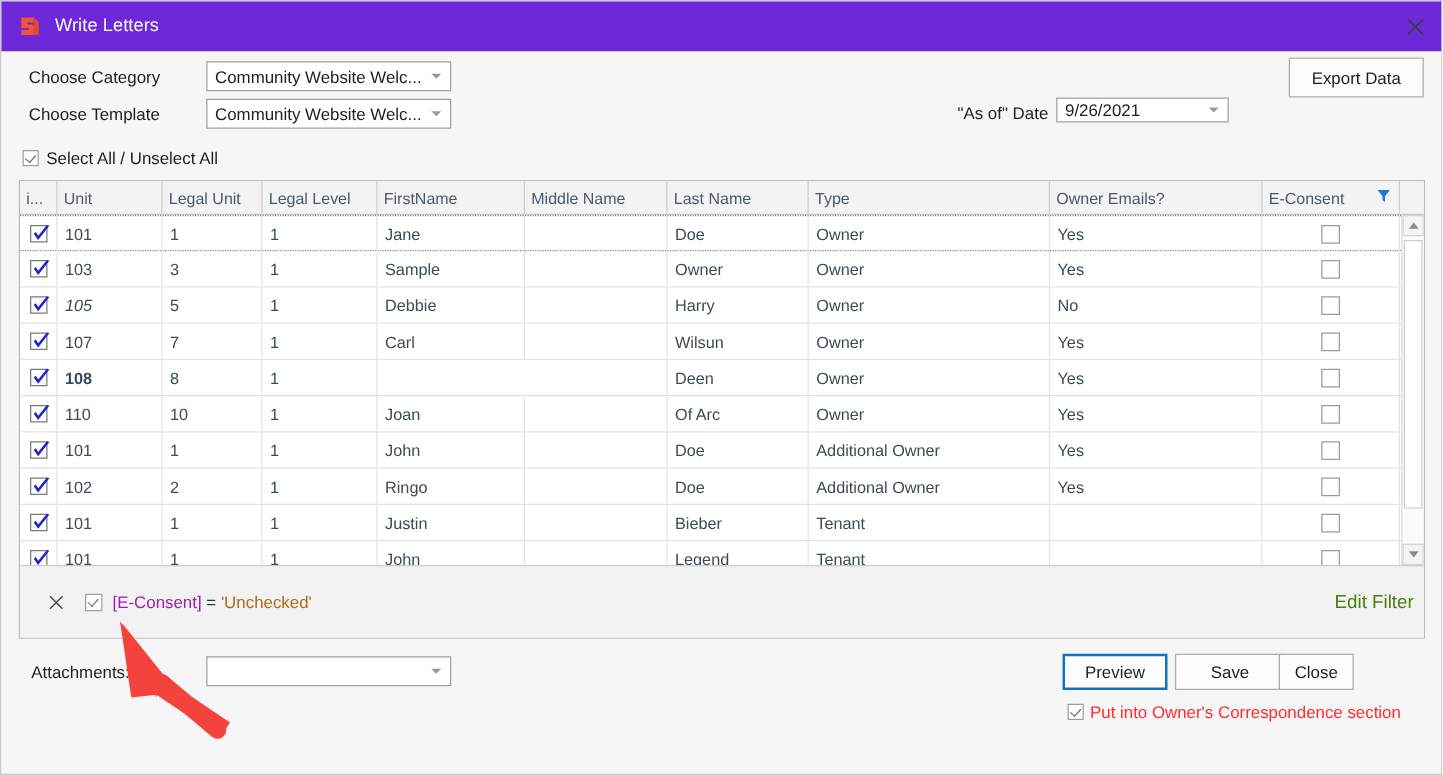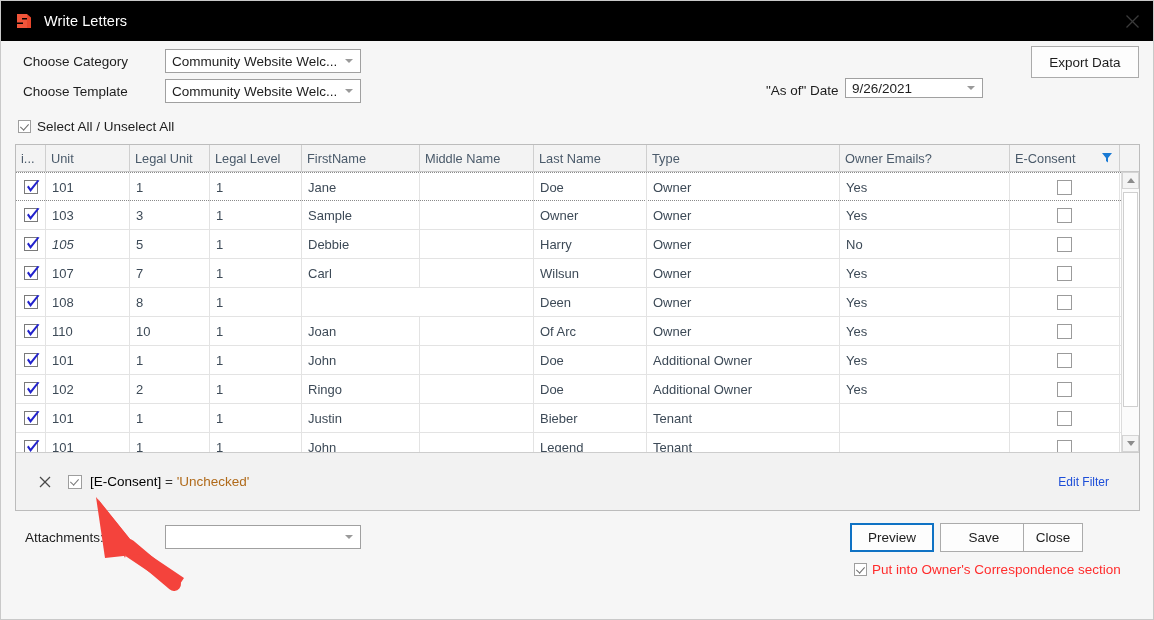--- a/index.html
+++ b/index.html
@@ -20,21 +20,21 @@
     border: 1px solid #c9c9c9;
     overflow: hidden;
   }
 
   
   .titlebar {
     position: absolute;
     left: 0; top: 0;
     width: 1154px;
     height: 40px;
-    background: #000000;
+    background: #6d28d9;
     display: flex;
     align-items: center;
   }
   .title-icon {
     margin-left: 13px;
     width: 20px; height: 20px;
     position: relative;
     flex: none;
   }
   .title-icon svg { display: block; }
@@ -299,28 +299,28 @@
     width: 4px; height: 7px;
     border: solid #7a7a7a;
     border-width: 0 1.6px 1.6px 0;
     transform: rotate(42deg);
   }
   .fb-expr {
     margin-left: 8px;
     font-size: 13.5px;
     white-space: nowrap;
   }
-  .fb-field { color: #000000; margin-top: 35px; }
+  .fb-field { color: #a21caf; margin-top: 35px; }
   .fb-op { color: #333333; }
   .fb-value { color: #b06a1a; }
   .fb-edit {
     position: absolute;
-    right: 30px;
-    font-size: 12px;
-    color: #1d4ed8;
+    right: 8px;
+    font-size: 15px;
+    color: #4d7c0f;
   }
 
   
   .redchk-row {
     position: absolute;
     display: flex;
     align-items: center;
     white-space: nowrap;
     font-size: 13.5px;
     color: #ff2d2d;
@@ -507,21 +507,21 @@
           </div>
         </div>
         <div class="row">
           <div class="cell center" style="left: 0px; width: 30px;">
             <span class="rowchk">
               <svg width="18" height="18" viewBox="0 0 18 18">
                 <path d="M3 8 L6.5 13 L15.5 1.5 L13.5 1 L6.6 9.6 L4.6 6.6 Z" fill="#2222cc"></path>
               </svg>
             </span>
           </div>
-          <div class="cell" style="left: 30px; width: 84px;">108</div>
+          <div class="cell" style="left: 30px; width: 84px; font-weight: bold;">108</div>
           <div class="cell" style="left: 114px; width: 80px;">8</div>
           <div class="cell" style="left: 194px; width: 92px;">1</div>
           <div class="cell" style="left: 404px; width: 114px;"></div>
           <div class="cell" style="left: 518px; width: 113px;">Deen</div>
           <div class="cell" style="left: 631px; width: 193px;">Owner</div>
           <div class="cell" style="left: 824px; width: 170px;">Yes</div>
           <div class="cell center" style="left: 994px; width: 110px;">
             <span class="econ-chk"></span>
           </div>
         </div>

